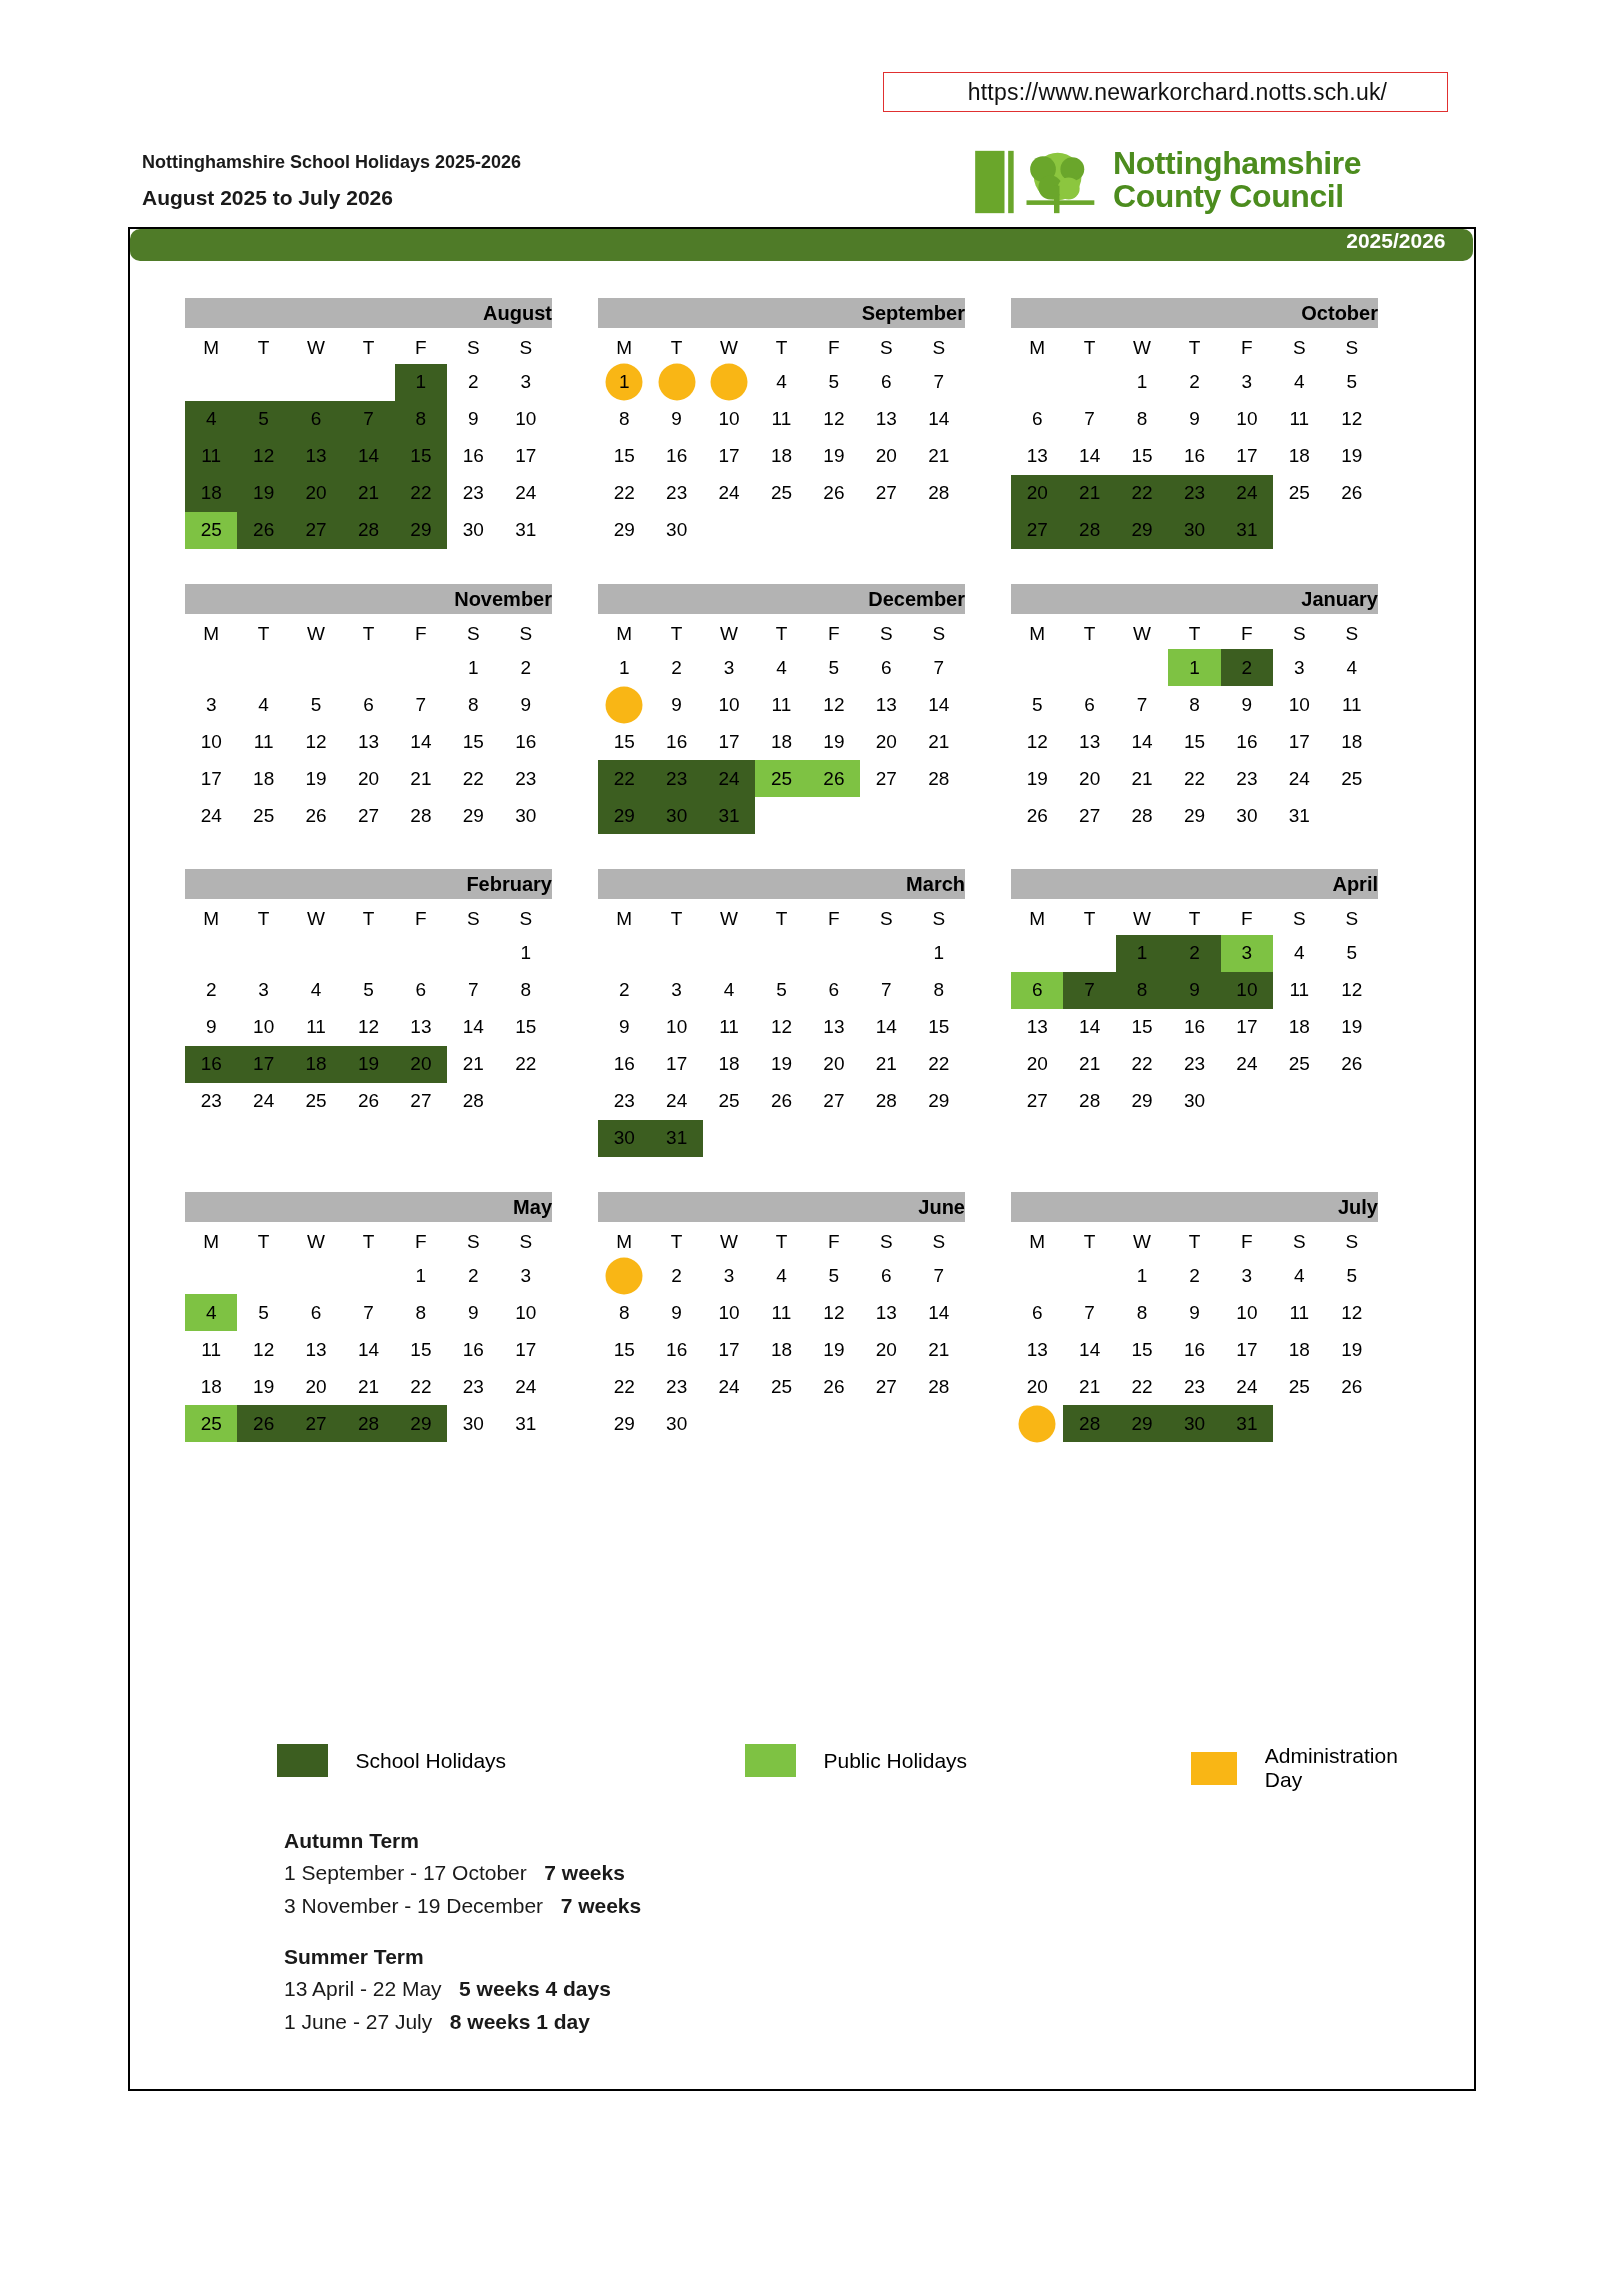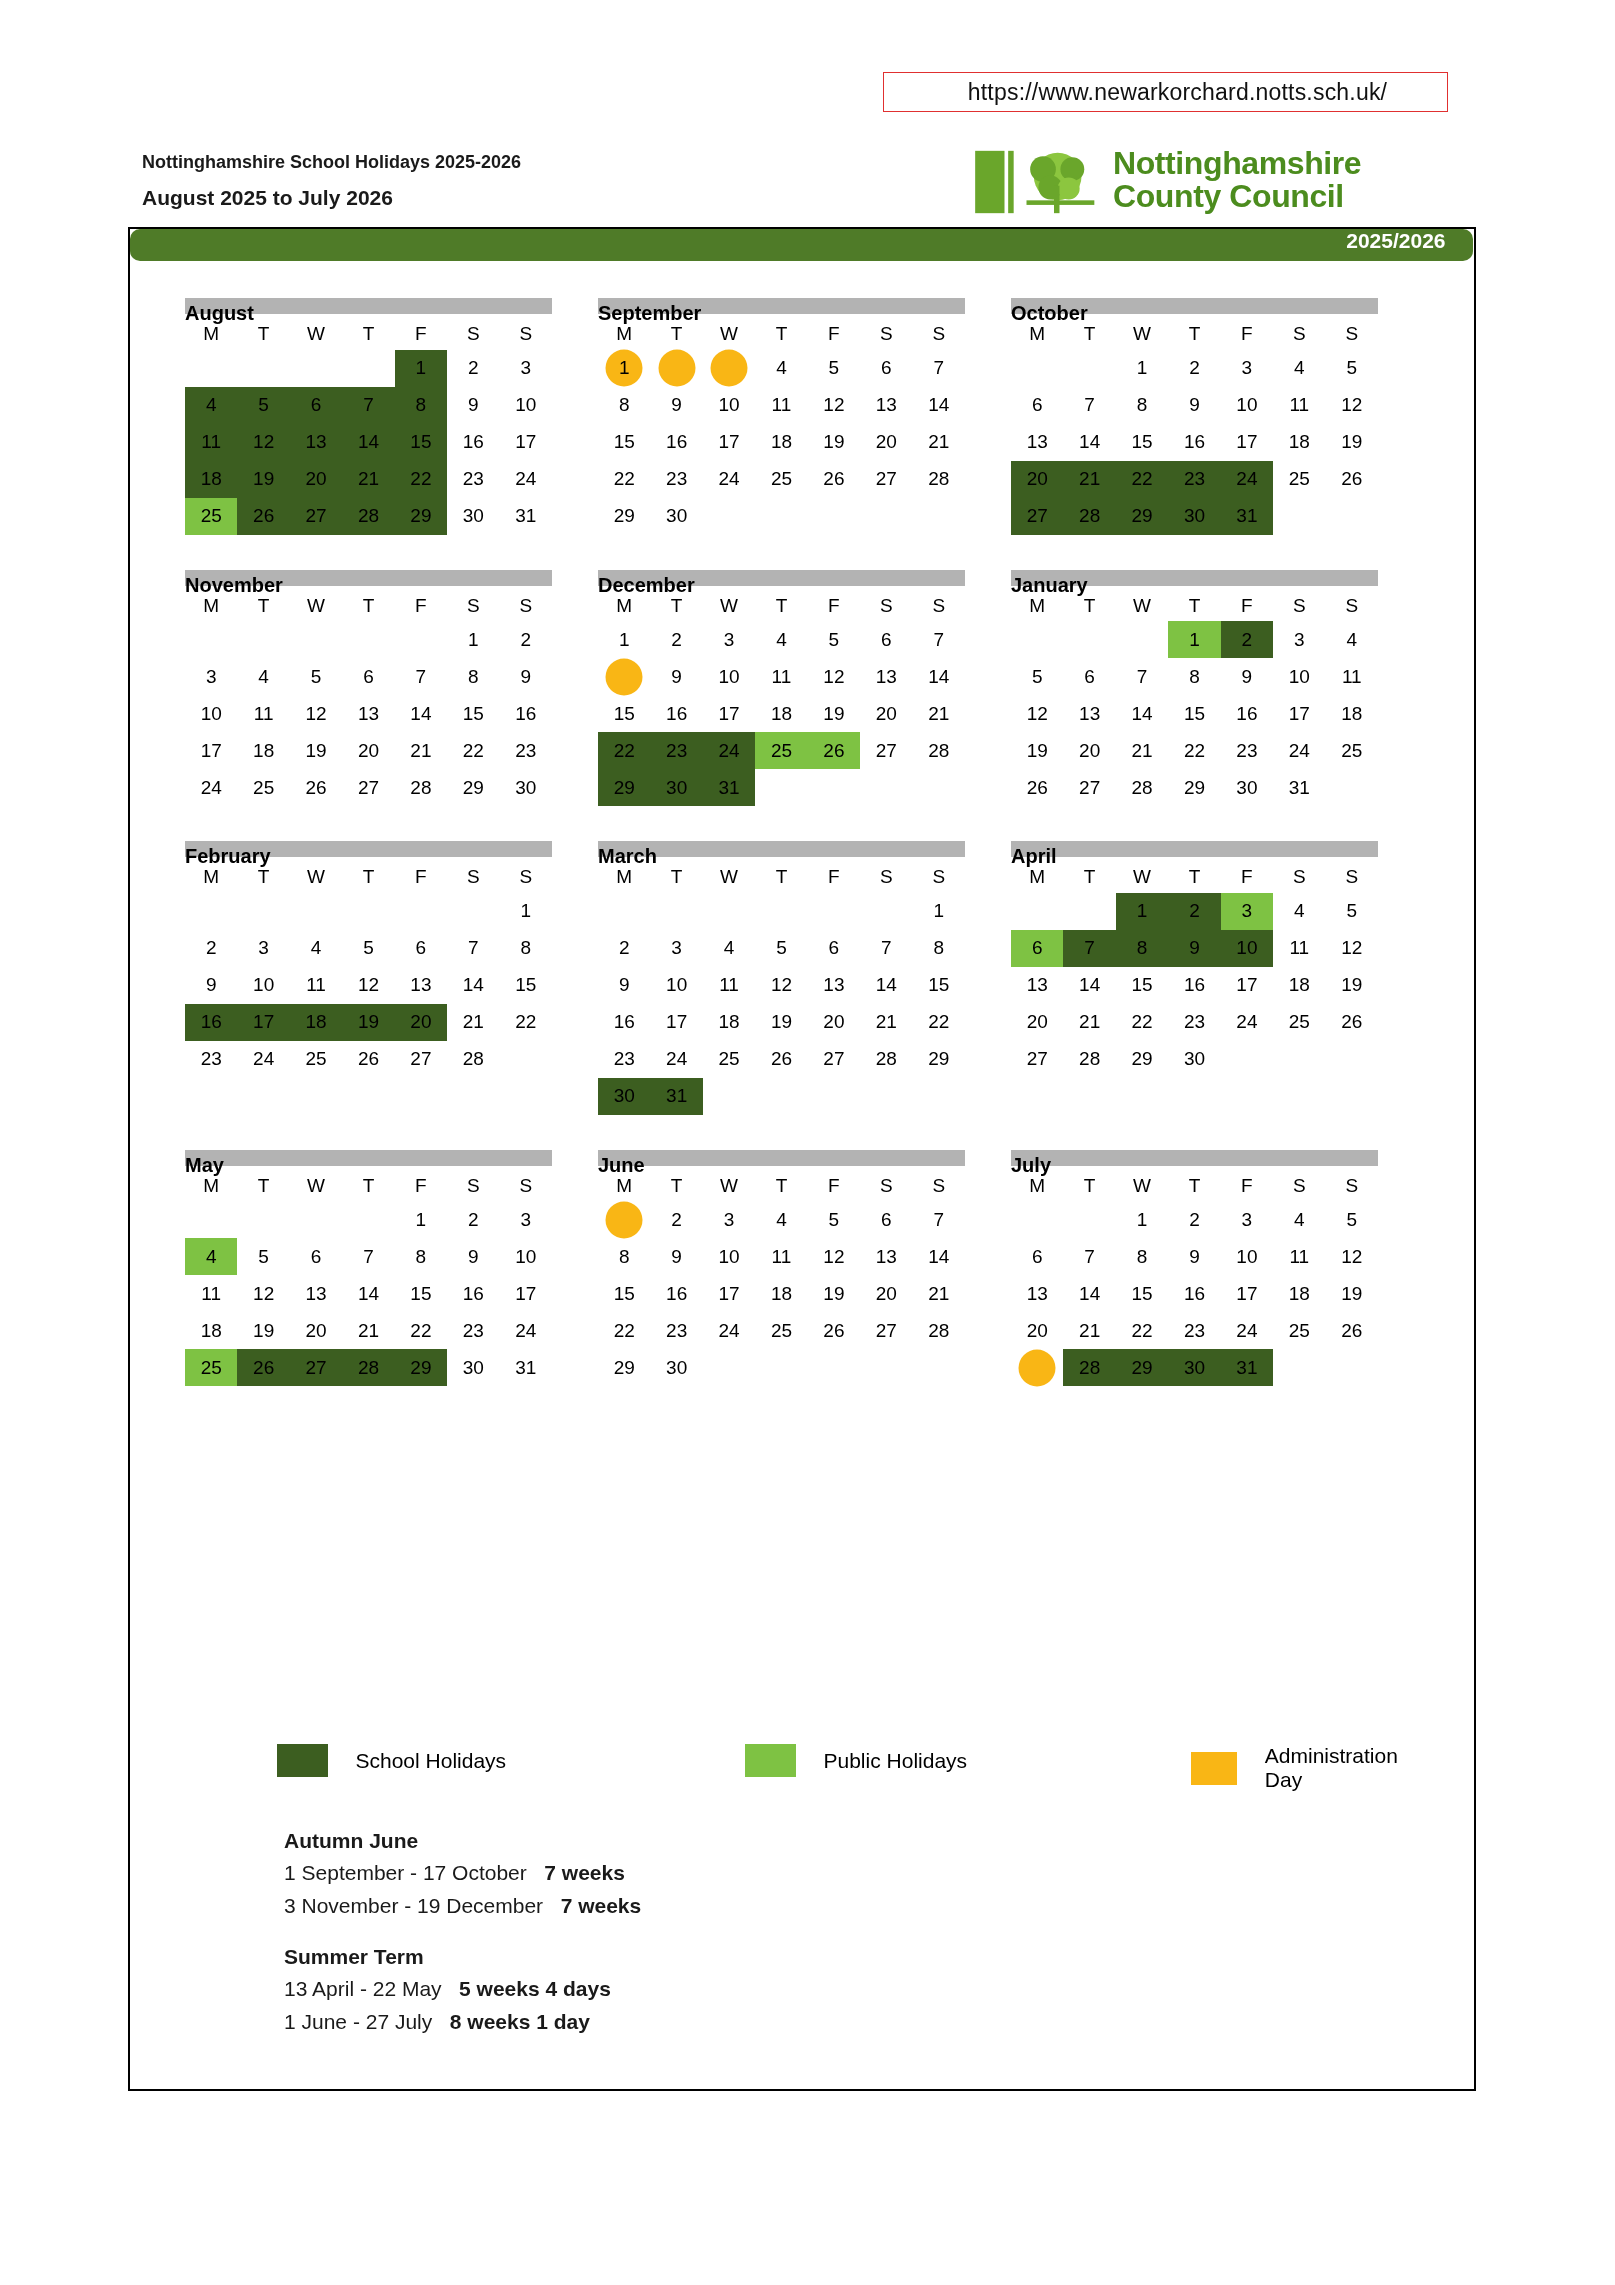--- a/index.html
+++ b/index.html
@@ -127,24 +127,24 @@
     gap: 0px;
   }
   .month {
     width: 367px;
     margin-right: 46px;
     margin-bottom: 35px;
   }
   .month:last-child { margin-right: 0; }
   .month-title {
     background: #b3b3b3;
-    text-align: left;
+    text-align: right;
     font-size: 20px;
     font-weight: bold;
-    height: 16px;
+    height: 30px;
     line-height: 30px;
     color: #000;
   }
   table.mt {
     border-collapse: collapse;
     width: 367px;
     table-layout: fixed;
     margin-top: 4.6px;
   }
   table.mt th {
@@ -1052,21 +1052,21 @@
         <div class="lbl">Public Holidays</div>
       </div>
       <div class="legend-item li3">
         <div class="swatch sw-ad"></div>
         <div class="lbl">Administration Day</div>
       </div>
     </div>
 
     <div class="terms">
       <div class="term-block">
-        <div class="term-head">Autumn June</div>
+        <div class="term-head">Autumn Term</div>
         <div class="term-line">
           <span>1 September - 17 October</span>&nbsp;&nbsp;
           <b>7 weeks</b>
         </div>
         <div class="term-line">
           <span>3 November - 19 December</span>&nbsp;&nbsp;
           <b>7 weeks</b>
         </div>
       </div>
       <div class="term-block">

